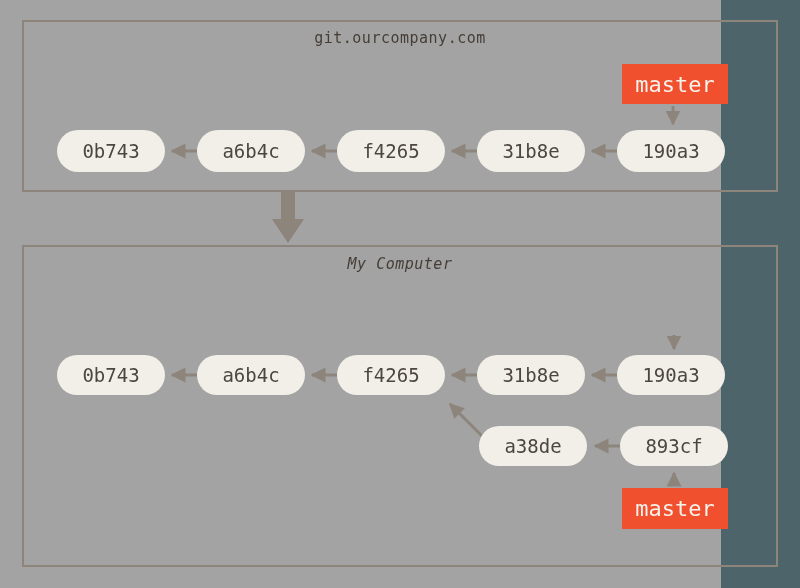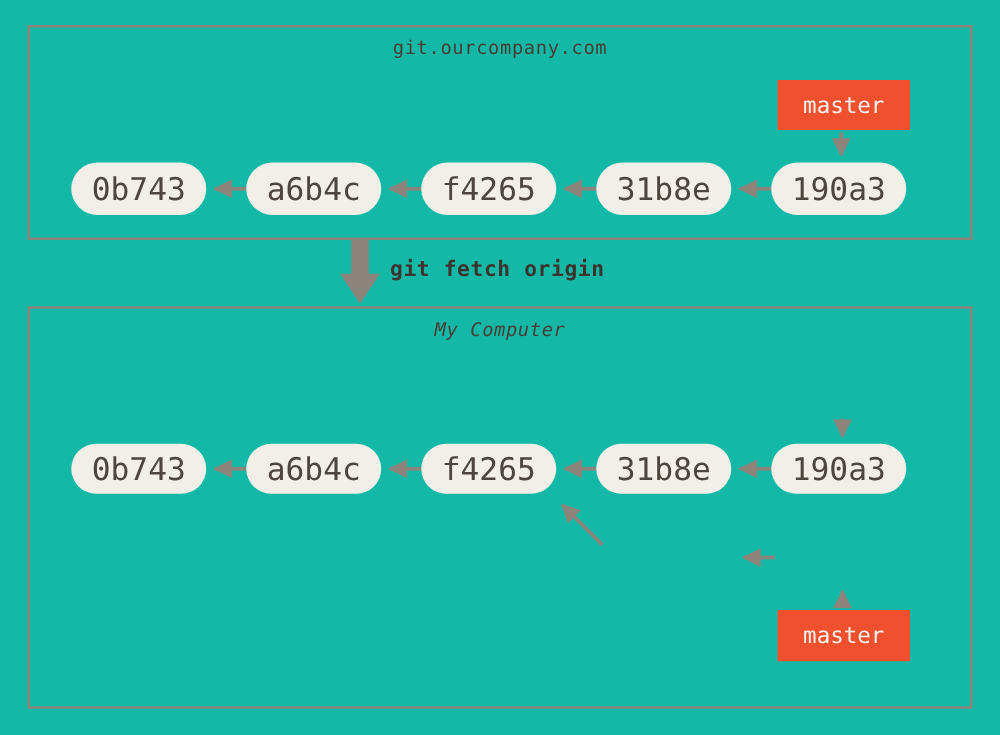--- a/index.html
+++ b/index.html
@@ -4,22 +4,22 @@
 <style>
   html, body { margin: 0; padding: 0; }
   body {
     width: 800px; height: 588px;
     background: #4d656a;
     font-family: "DejaVu Sans Mono", monospace;
     overflow: hidden;
   }
   .canvas {
     position: relative;
-    width: 800px; height: 588px;
-    background: #14b8a6;
+    width: 721px; height: 588px;
+    background: #a3a3a3;
   }
   .arrows-layer {
     position: absolute; left: 0; top: 0;
     width: 800px; height: 588px;
     z-index: 1; pointer-events: none;
   }
   .repo-box {
     position: absolute;
     border: 2px solid #8d847b;
     box-sizing: border-box;
@@ -33,30 +33,30 @@
     font-size: 15px;
     letter-spacing: 0.5px;
   }
   .commit-node {
     position: absolute;
     width: 108px; height: 42px;
     background: #f1efe8;
     border-radius: 21px;
     display: flex; align-items: center; justify-content: center;
     color: #4c463f;
-    font-size: 25px;
+    font-size: 19px;
     z-index: 2;
   }
   .commit-node.small { height: 40px; border-radius: 20px; }
   .branch-label {
     position: absolute;
     background: #f1502f;
     color: #f5f2ec;
     display: flex; align-items: center; justify-content: center;
-    font-size: 18px;
+    font-size: 22px;
     z-index: 2;
     text-align: right;
   }
   .fetch-command {
     position: absolute;
     left: 312px; top: 206px;
     color: #3b342e;
     font-size: 17px;
     font-weight: bold;
     z-index: 2;
@@ -98,29 +98,30 @@
   </div>
 
   <div class="branch-label" style="left:622px; top:64px; width:106px; height:40px;">master</div>
 
   <div class="commit-node" style="left:57px;  top:130px;">0b743</div>
   <div class="commit-node" style="left:197px; top:130px;">a6b4c</div>
   <div class="commit-node" style="left:337px; top:130px;">f4265</div>
   <div class="commit-node" style="left:477px; top:130px;">31b8e</div>
   <div class="commit-node" style="left:617px; top:130px;">190a3</div>
 
-  <div class="fetch-command">git fetch origin</div>
 
   <div class="repo-box" style="left:22px; top:245px; width:756px; height:322px;">
     <div class="repo-title" style="top:8px;font-style:italic;">My Computer</div>
   </div>
 
 
   <div class="commit-node small" style="left:57px;  top:355px;">0b743</div>
   <div class="commit-node small" style="left:197px; top:355px;">a6b4c</div>
   <div class="commit-node small" style="left:337px; top:355px;">f4265</div>
   <div class="commit-node small" style="left:477px; top:355px;">31b8e</div>
   <div class="commit-node small" style="left:617px; top:355px;">190a3</div>
 
+  <div class="commit-node small" style="left:479px; top:426px;">a38de</div>
+  <div class="commit-node small" style="left:620px; top:426px;">893cf</div>
 
   <div class="branch-label" style="left:622px; top:488px; width:106px; height:41px;">master</div>
 
 </div>
 
 </body></html>

